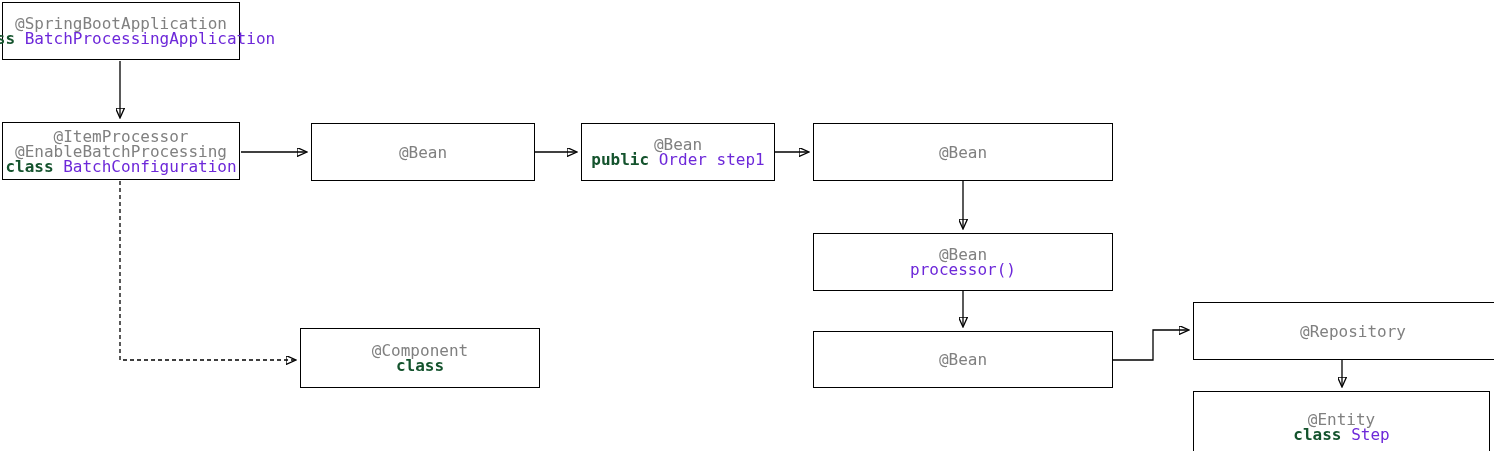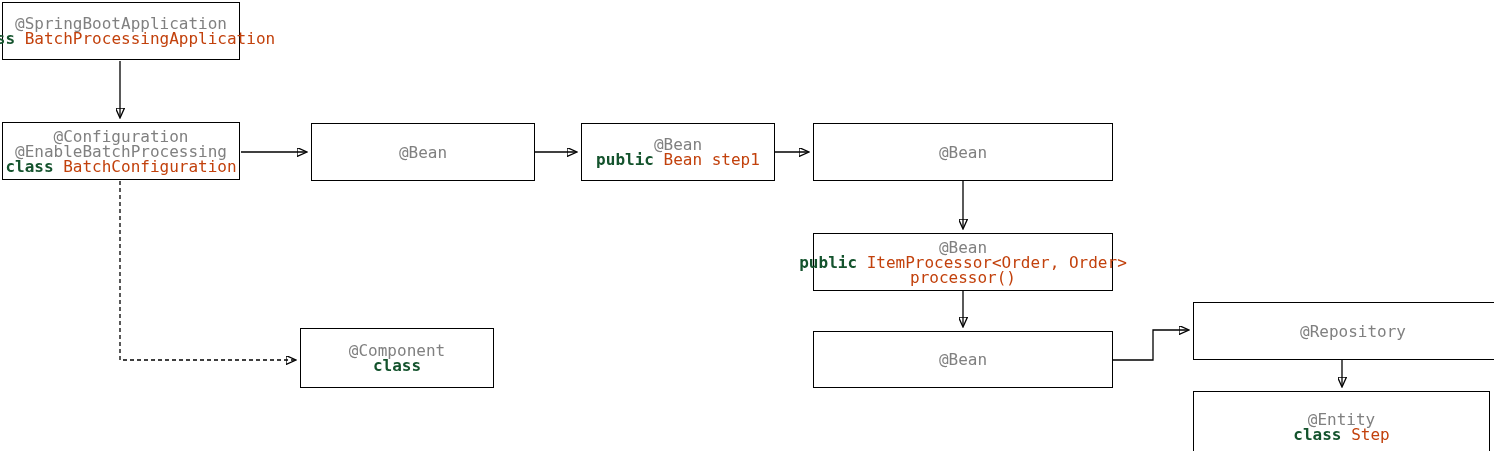--- a/index.html
+++ b/index.html
@@ -24,21 +24,21 @@
     flex-direction: column;
     justify-content: center;
     align-items: center;
     text-align: center;
     font-size: 16px;
     line-height: 15px;
     white-space: nowrap;
   }
   .ann { color: #808080; }
   .kw  { color: #14532d; font-weight: bold; }
-  .nm  { color: #c2410c; }
+  .nm  { color: #6d28d9; }
   #connectors {
     position: absolute;
     left: 0; top: 0;
     width: 1494px;
     height: 451px;
     pointer-events: none;
   }
   #connectors path {
     fill: none;
     stroke: #000000;
@@ -67,55 +67,54 @@
     <path d="M1342,360 L1342,386" marker-end="url(#arrow)"></path>
     <path class="dashed" d="M120,181 L120,360 L295,360" marker-end="url(#arrow)"></path>
   </svg>
 
   <div class="node" style="left:2px;top:2px;width:238px;height:58px">
     <div class="ann">@SpringBootApplication</div>
     <div><span class="kw">class</span> <span class="nm">BatchProcessingApplication</span></div>
   </div>
 
   <div class="node" style="left:2px;top:122px;width:238px;height:58px">
-    <div class="ann">@Configuration</div>
+    <div class="ann">@ItemProcessor</div>
     <div class="ann">@EnableBatchProcessing</div>
     <div><span class="kw">class</span> <span class="nm">BatchConfiguration</span></div>
   </div>
 
   <div class="node" style="left:311px;top:123px;width:224px;height:58px">
     <div class="ann">@Bean</div>
   </div>
 
   <div class="node" style="left:581px;top:123px;width:194px;height:58px">
     <div class="ann">@Bean</div>
-    <div><span class="kw">public</span> <span class="nm">Bean step1</span></div>
+    <div><span class="kw">public</span> <span class="nm">Order step1</span></div>
   </div>
 
   <div class="node" style="left:813px;top:123px;width:300px;height:58px">
     <div class="ann">@Bean</div>
   </div>
 
   <div class="node" style="left:813px;top:233px;width:300px;height:58px">
     <div class="ann">@Bean</div>
-    <div><span class="kw">public</span> <span class="nm">ItemProcessor&lt;Order, Order&gt;</span></div>
     <div class="nm">processor()</div>
   </div>
 
   <div class="node" style="left:813px;top:331px;width:300px;height:57px">
     <div class="ann">@Bean</div>
   </div>
 
   <div class="node" style="left:1193px;top:302px;width:320px;height:58px">
     <div class="ann">@Repository</div>
   </div>
 
   <div class="node" style="left:1193px;top:391px;width:297px;height:72px">
     <div class="ann">@Entity</div>
     <div><span class="kw">class</span> <span class="nm">Step</span></div>
   </div>
 
-  <div class="node" style="left:300px;top:328px;width:194px;height:60px">
+  <div class="node" style="left:300px;top:328px;width:240px;height:60px">
     <div class="ann">@Component</div>
     <div class="kw">class</div>
   </div>
 
 </div>
 
 </body></html>

